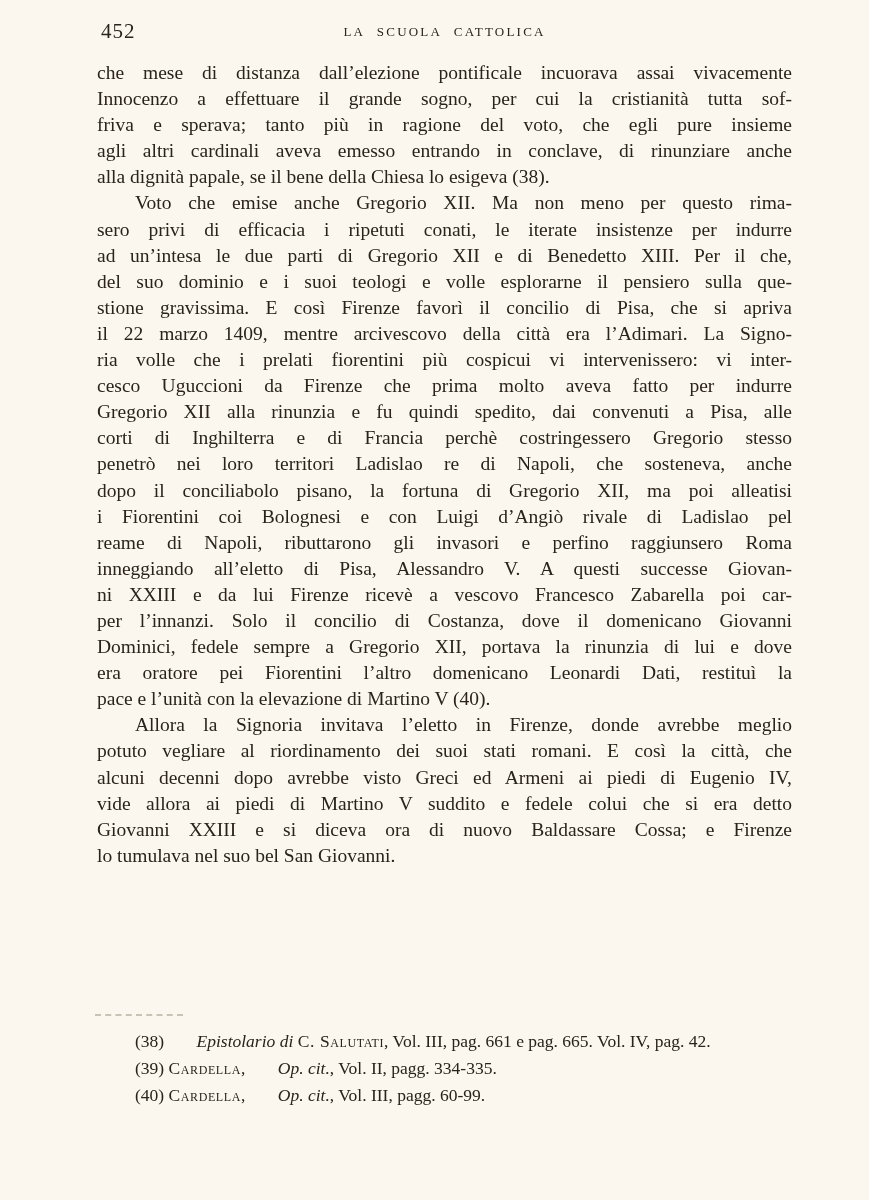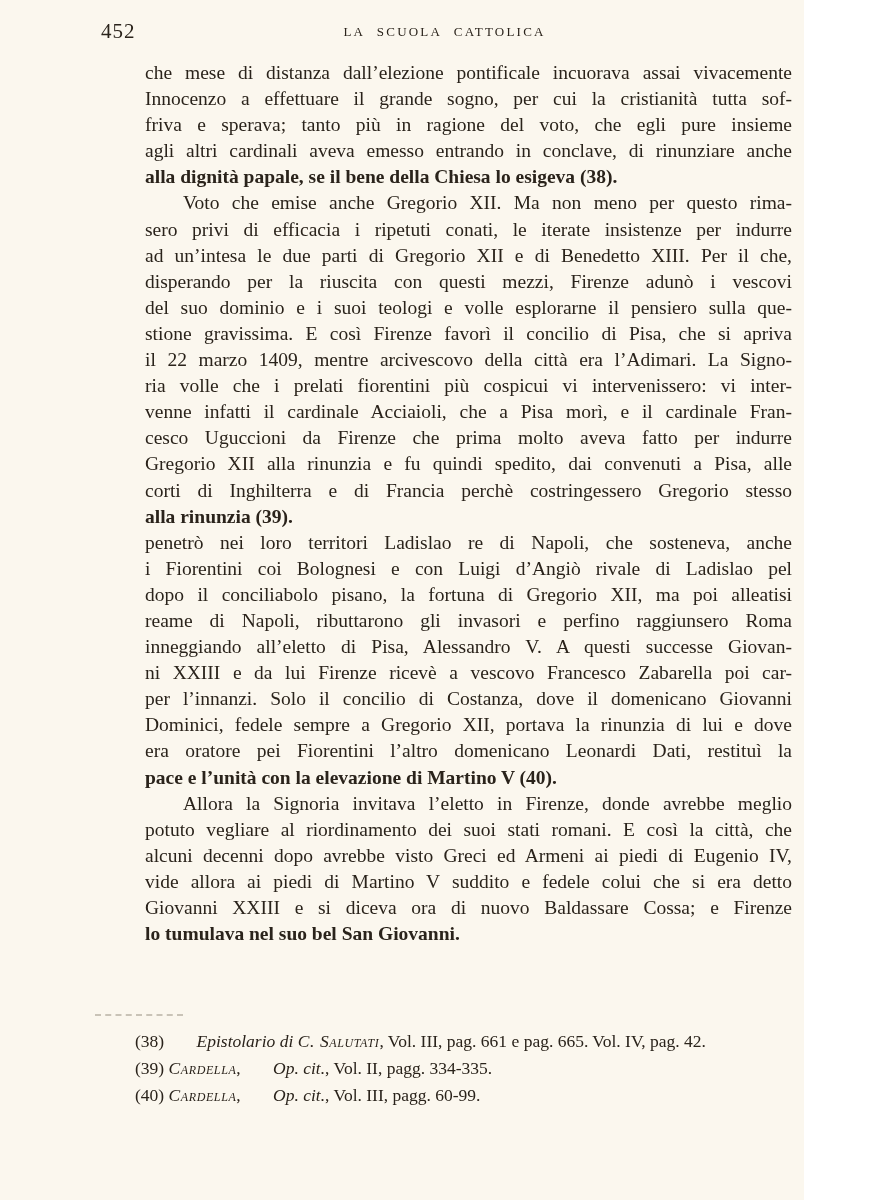--- a/index.html
+++ b/index.html
@@ -2,21 +2,21 @@
 <html style="--paper: #fbf7ee; --ink: #2a231b;"><head>
 <meta charset="utf-8">
 <style>
   :root {
     --paper: #fbf7ee;
     --ink: #2a231b;
   }
   html, body { margin: 0; padding: 0; background: #ffffff; }
   .page {
     position: relative;
-    width: 804px;
+    width: 869px;
     height: 1200px;
     background: var(--paper);
     font-family: "Liberation Serif", "DejaVu Serif", serif;
     color: var(--ink);
     overflow: hidden;
   }
   
   .header {
     position: absolute;
     left: 97px;
@@ -43,75 +43,71 @@
     position: absolute;
     left: 97px;
     top: 60px;
     width: 695px;
     font-size: 19.5px;
     line-height: 26.1px;
   }
   .line {
     text-align: justify;
     text-align-last: justify;
-    margin-left: 48px;
   }
   .line.indent { text-indent: 38px; }
-  .line.last { text-align-last: left; font-weight: bold; }
+  .line.last { text-align-last: left; }
   
   .fn-sep {
     position: absolute;
     left: 95px;
     top: 1014px;
     width: 88px;
     border-top: 2px dashed #c9c3b7;
   }
   .footnotes {
     position: absolute;
     left: 97px;
     top: 1028px;
     width: 695px;
     font-size: 17.5px;
     line-height: 27px;
   }
   .footnote { text-indent: 38px; }
   .fn-italic { font-style: italic; margin-left: 28px; }
-  .fn-sc { font-variant: small-caps; letter-spacing: 0.6px; font-style: italic; }
+  .fn-sc { font-variant: small-caps; letter-spacing: 0.6px; }
 </style>
 </head>
 <body>
 
 <div class="page">
   <div class="header">
     <span class="pagenum">452</span>
     <span class="journal">LA SCUOLA CATTOLICA</span>
   </div>
 
   <div class="body-text" id="body-text">
       <div class="line">che mese di distanza dall’elezione pontificale incuorava assai vivacemente</div>
       <div class="line">Innocenzo a effettuare il grande sogno, per cui la cristianità tutta sof-</div>
       <div class="line">friva e sperava; tanto più in ragione del voto, che egli pure insieme</div>
       <div class="line">agli altri cardinali aveva emesso entrando in conclave, di rinunziare anche</div>
       <div class="line last">alla dignità papale, se il bene della Chiesa lo esigeva (38).</div>
       <div class="line indent">Voto che emise anche Gregorio XII. Ma non meno per questo rima-</div>
       <div class="line">sero privi di efficacia i ripetuti conati, le iterate insistenze per indurre</div>
       <div class="line">ad un’intesa le due parti di Gregorio XII e di Benedetto XIII. Per il che,</div>
-      <div class="line">disperando per la riuscita con questi mezzi, Firenze adunò i vescovi</div>
       <div class="line">del suo dominio e i suoi teologi e volle esplorarne il pensiero sulla que-</div>
       <div class="line">stione gravissima. E così Firenze favorì il concilio di Pisa, che si apriva</div>
       <div class="line">il 22 marzo 1409, mentre arcivescovo della città era l’Adimari. La Signo-</div>
       <div class="line">ria volle che i prelati fiorentini più cospicui vi intervenissero: vi inter-</div>
-      <div class="line">venne infatti il cardinale Acciaioli, che a Pisa morì, e il cardinale Fran-</div>
       <div class="line">cesco Uguccioni da Firenze che prima molto aveva fatto per indurre</div>
       <div class="line">Gregorio XII alla rinunzia e fu quindi spedito, dai convenuti a Pisa, alle</div>
       <div class="line">corti di Inghilterra e di Francia perchè costringessero Gregorio stesso</div>
-      <div class="line last">alla rinunzia (39).</div>
       <div class="line">penetrò nei loro territori Ladislao re di Napoli, che sosteneva, anche</div>
+      <div class="line">dopo il conciliabolo pisano, la fortuna di Gregorio XII, ma poi alleatisi</div>
       <div class="line">i Fiorentini coi Bolognesi e con Luigi d’Angiò rivale di Ladislao pel</div>
-      <div class="line">dopo il conciliabolo pisano, la fortuna di Gregorio XII, ma poi alleatisi</div>
       <div class="line">reame di Napoli, ributtarono gli invasori e perfino raggiunsero Roma</div>
       <div class="line">inneggiando all’eletto di Pisa, Alessandro V. A questi successe Giovan-</div>
       <div class="line">ni XXIII e da lui Firenze ricevè a vescovo Francesco Zabarella poi car-</div>
       <div class="line">per l’innanzi. Solo il concilio di Costanza, dove il domenicano Giovanni</div>
       <div class="line">Dominici, fedele sempre a Gregorio XII, portava la rinunzia di lui e dove</div>
       <div class="line">era oratore pei Fiorentini l’altro domenicano Leonardi Dati, restituì la</div>
       <div class="line last">pace e l’unità con la elevazione di Martino V (40).</div>
       <div class="line indent">Allora la Signoria invitava l’eletto in Firenze, donde avrebbe meglio</div>
       <div class="line">potuto vegliare al riordinamento dei suoi stati romani. E così la città, che</div>
       <div class="line">alcuni decenni dopo avrebbe visto Greci ed Armeni ai piedi di Eugenio IV,</div>

